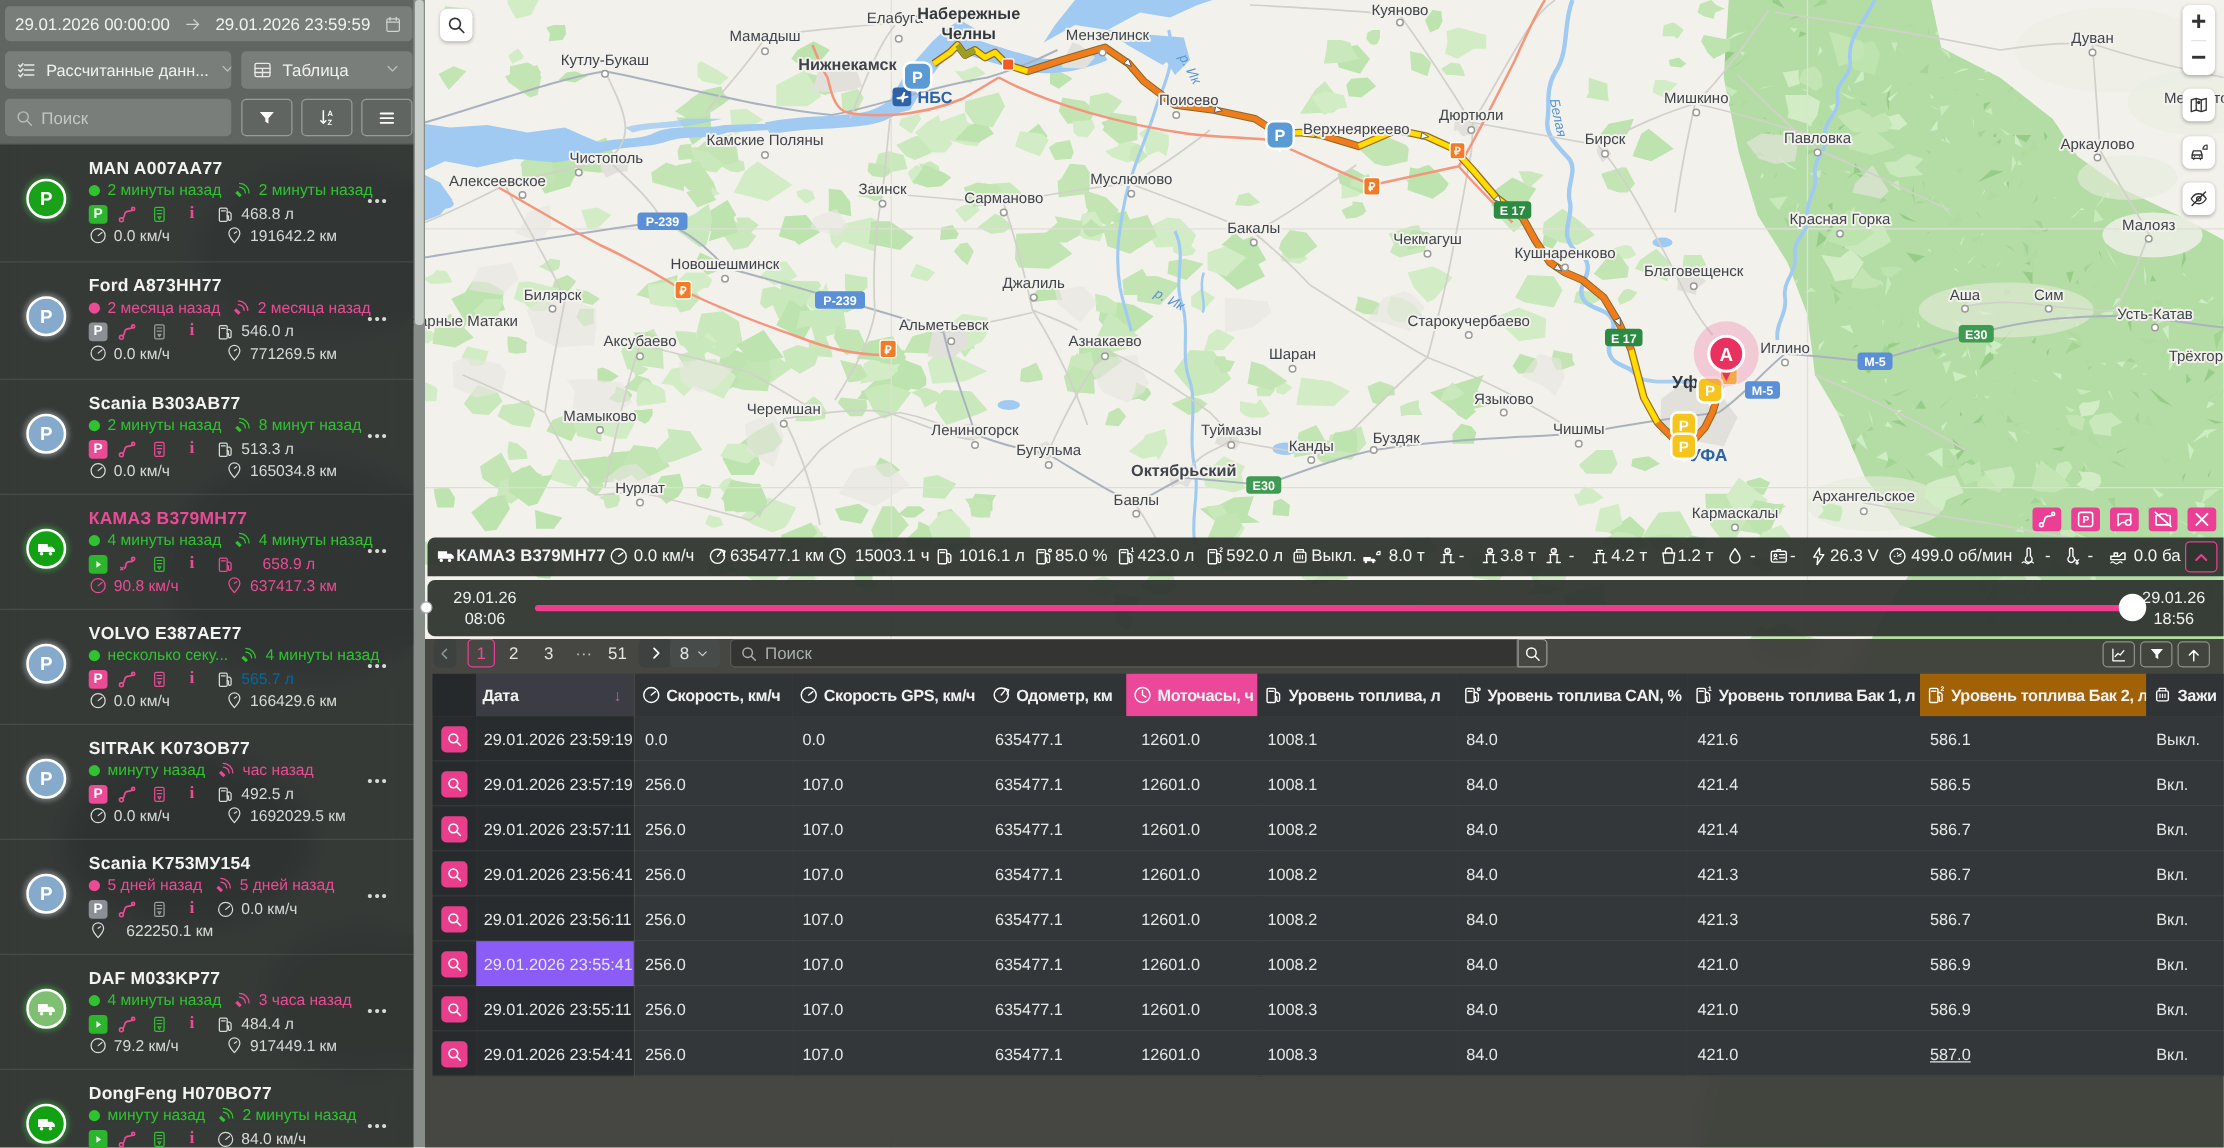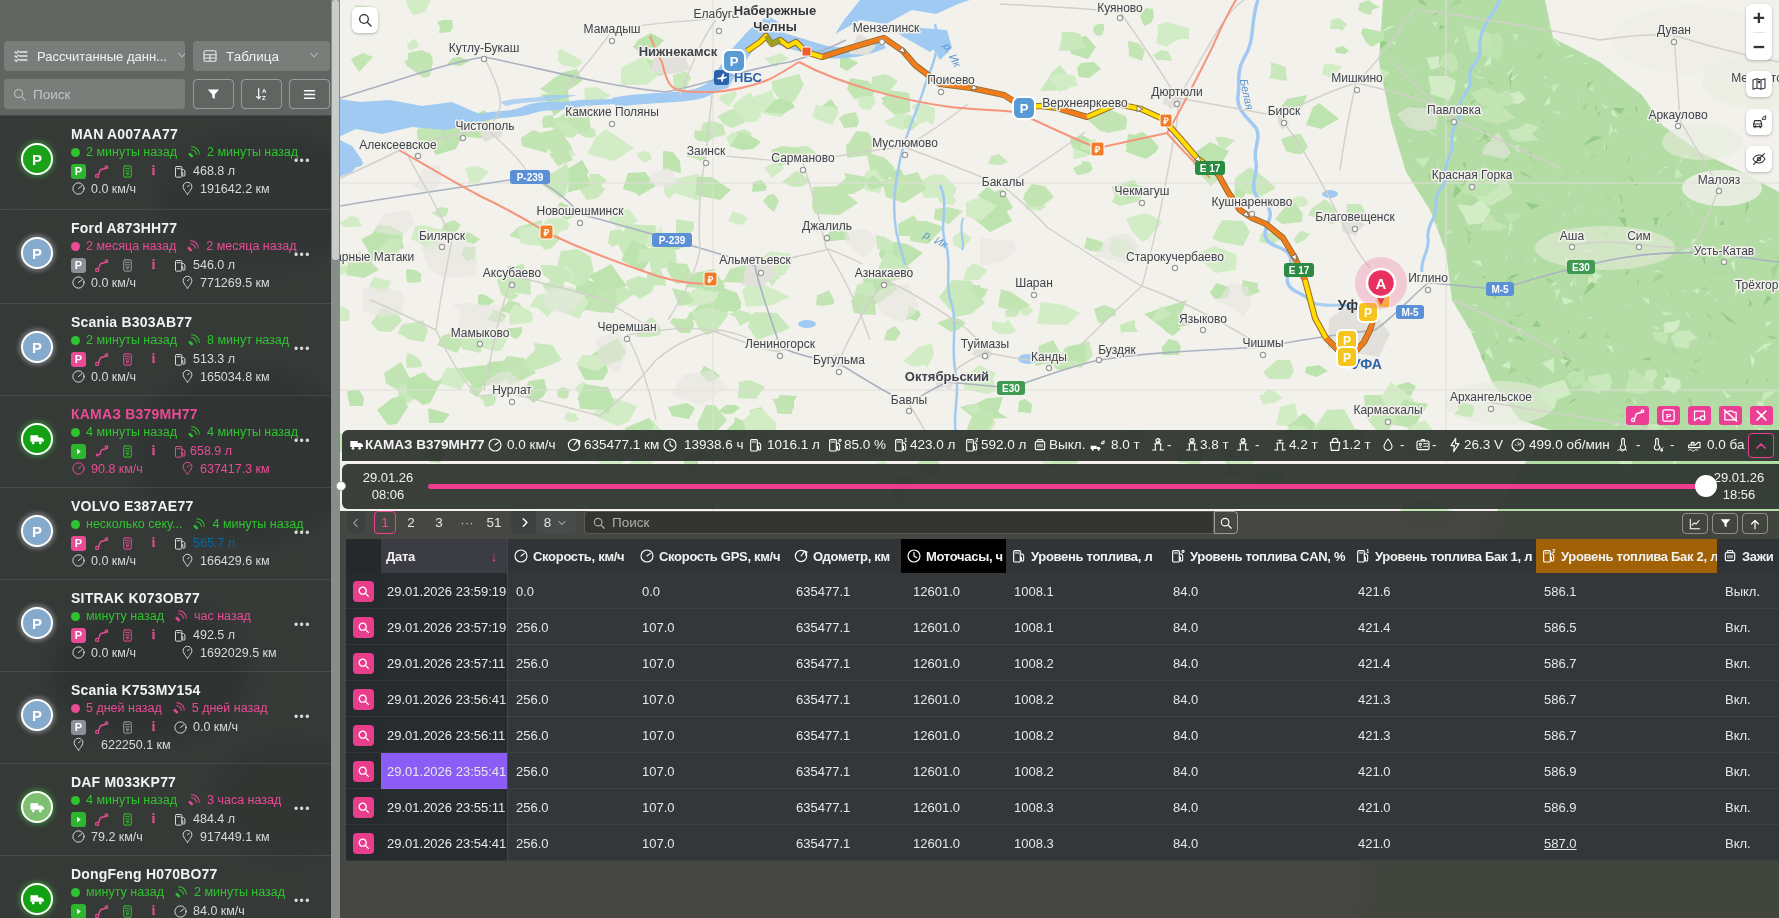--- a/index.html
+++ b/index.html
@@ -1484,20 +1484,31 @@
         <path d="M2 3l20 18" stroke-width="2.2"></path>
       </svg>
     </div>
     <div class="pinkbtn" style="left:1750px;">
       <svg width="15" height="15" viewBox="0 0 24 24" fill="none" stroke="#fff" stroke-width="2" stroke-linecap="round" stroke-linejoin="round" style="">
         <path d="M5 5l14 14M19 5L5 19" stroke-width="2.6"></path>
       </svg>
     </div>
     <div id="sidebar">
       <div id="sidetop"></div>
+      <div class="inp" id="daterange">
+        <span>29.01.2026 00:00:00</span>
+        <svg width="15" height="15" viewBox="0 0 24 24" fill="none" stroke="#cfd3d0" stroke-width="1.6" stroke-linecap="round" stroke-linejoin="round" style="">
+          <path d="M4 12h15M13 6l6 6-6 6"></path>
+        </svg>
+        <span>29.01.2026 23:59:59</span>
+        <svg width="15" height="15" viewBox="0 0 24 24" fill="none" stroke="#cfd3d0" stroke-width="1.6" stroke-linecap="round" stroke-linejoin="round" style="">
+          <rect x="4" y="5" width="16" height="16" rx="2"></rect>
+          <path d="M4 9h16M8 3v4M16 3v4"></path>
+        </svg>
+      </div>
       <div class="inp" id="dd1">
         <svg width="16" height="16" viewBox="0 0 24 24" fill="none" stroke="#e8eae8" stroke-width="1.6" stroke-linecap="round" stroke-linejoin="round" style="">
           <path d="M10 6h11M10 12h11M10 18h11" stroke-width="2"></path>
           <path d="M3 6l2 2 3-3.5M3 12l2 2 3-3.5M3 18l2 2 3-3.5" stroke-width="1.8"></path>
         </svg>
         <span>Рассчитанные данн...</span>
         <span class="chev"><svg width="14" height="14" viewBox="0 0 24 24" fill="none" stroke="#cfd3d0" stroke-width="1.8" stroke-linecap="round" stroke-linejoin="round" style="">
             <path d="M6 9l6 6 6-6"></path>
           </svg></span>
       </div>
@@ -1749,21 +1760,21 @@
                 <circle cx="20" cy="5" r="2"></circle>
               </svg>
             </span>
             <span style="width:21px;display:inline-flex;justify-content:center;">
               <svg width="15" height="15" viewBox="0 0 24 24" fill="none" stroke="#2fc32f" stroke-width="1.6" stroke-linecap="round" stroke-linejoin="round" style="">
                 <rect x="6" y="3" width="12" height="18" rx="2"></rect>
                 <path d="M9 7h6M9 11h6M10 15l2 3 2-3z" stroke-width="1.5"></path>
               </svg>
             </span>
             <span style="width:21px;display:inline-flex;justify-content:center;font-weight:bold;color:#ea4b94;font-size:14px;font-family:Liberation Serif,serif;">i</span>
-            <span style="margin-left:4px;display:inline-flex;gap:2px;align-items:flex-start;color:#ea4b94;">
+            <span style="margin-left:4px;display:inline-flex;gap:22px;align-items:flex-start;color:#ea4b94;">
               <svg width="15" height="15" viewBox="0 0 24 24" fill="none" stroke="#ea4b94" stroke-width="1.6" stroke-linecap="round" stroke-linejoin="round" style="">
                 <rect x="4" y="4" width="10" height="17" rx="1.5"></rect>
                 <path d="M6.5 7.5h5M14 9h3l2 2v7a1.7 1.7 0 01-3.4 0v-4H14" stroke-width="1.6"></path>
               </svg>
               <span>658.9 л</span>
             </span>
           </div>
           <div class="crow" style="top:65px;gap:5px;">
             <span style="display:inline-flex;gap:5px;align-items:center;color:#ea4b94;width:104px;">
               <svg width="15" height="15" viewBox="0 0 24 24" fill="none" stroke="#ea4b94" stroke-width="1.6" stroke-linecap="round" stroke-linejoin="round" style="">
@@ -2090,21 +2101,21 @@
           <circle cx="12" cy="12" r="8.5"></circle>
           <path d="M12 7v5l3.5 2" opacity="0"></path>
           <path d="M16 4l5 2-2 5" fill="none"></path>
           <path d="M12 12l4-5"></path>
         </svg></span>
       <span style="position:absolute;left:242px;top:7px;font-weight:normal;">635477.1 км</span>
       <span style="position:absolute;left:320px;top:7px;"><svg width="16" height="16" viewBox="0 0 24 24" fill="none" stroke="#fff" stroke-width="1.7" stroke-linecap="round" stroke-linejoin="round" style="">
           <circle cx="12" cy="12" r="9"></circle>
           <path d="M12 6.5V12l4 2.5"></path>
         </svg></span>
-      <span style="position:absolute;left:342px;top:7px;font-weight:normal;">13938.6 ч</span>
+      <span style="position:absolute;left:342px;top:7px;font-weight:normal;">15003.1 ч</span>
       <span style="position:absolute;left:406px;top:7px;"><svg width="16" height="16" viewBox="0 0 24 24" fill="none" stroke="#fff" stroke-width="1.7" stroke-linecap="round" stroke-linejoin="round" style="">
           <rect x="4" y="4" width="10" height="17" rx="1.5"></rect>
           <path d="M6.5 7.5h5M14 9h3l2 2v7a1.7 1.7 0 01-3.4 0v-4H14" stroke-width="1.6"></path>
         </svg></span>
       <span style="position:absolute;left:425px;top:7px;font-weight:normal;">1016.1 л</span>
       <span style="position:absolute;left:485px;top:7px;"><svg width="16" height="16" viewBox="0 0 24 24" fill="none" stroke="#fff" stroke-width="1.7" stroke-linecap="round" stroke-linejoin="round" style="">
           <rect x="4" y="4" width="10" height="17" rx="1.5"></rect>
           <path d="M6.5 7.5h5M14 9h3l2 2v7a1.7 1.7 0 01-3.4 0v-4H14" stroke-width="1.6"></path>
           <circle cx="19.5" cy="5" r="1.6"></circle>
         </svg></span>
@@ -2285,21 +2296,21 @@
         </div>
         <div class="th" style="left:448px;top:0;width:117px;background:#303437;padding-left:5px;">
           <svg width="16" height="16" viewBox="0 0 24 24" fill="none" stroke="#fff" stroke-width="1.7" stroke-linecap="round" stroke-linejoin="round" style="">
             <circle cx="12" cy="12" r="8.5"></circle>
             <path d="M12 7v5l3.5 2" opacity="0"></path>
             <path d="M16 4l5 2-2 5" fill="none"></path>
             <path d="M12 12l4-5"></path>
           </svg>
           <span>Одометр, км</span>
         </div>
-        <div class="th" style="left:561px;top:0;width:105px;background:#000000;padding-left:5px;">
+        <div class="th" style="left:561px;top:0;width:105px;background:#ec4899;padding-left:5px;">
           <svg width="16" height="16" viewBox="0 0 24 24" fill="none" stroke="#fff" stroke-width="1.7" stroke-linecap="round" stroke-linejoin="round" style="">
             <circle cx="12" cy="12" r="9"></circle>
             <path d="M12 6.5V12l4 2.5"></path>
           </svg>
           <span>Моточасы, ч</span>
         </div>
         <div class="th" style="left:666px;top:0;width:159px;background:#303437;padding-left:5px;">
           <svg width="16" height="16" viewBox="0 0 24 24" fill="none" stroke="#fff" stroke-width="1.7" stroke-linecap="round" stroke-linejoin="round" style="">
             <rect x="4" y="4" width="10" height="17" rx="1.5"></rect>
             <path d="M6.5 7.5h5M14 9h3l2 2v7a1.7 1.7 0 01-3.4 0v-4H14" stroke-width="1.6"></path>

